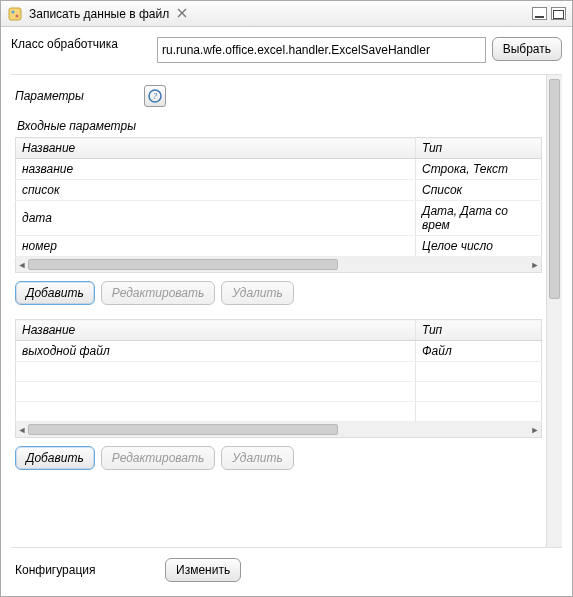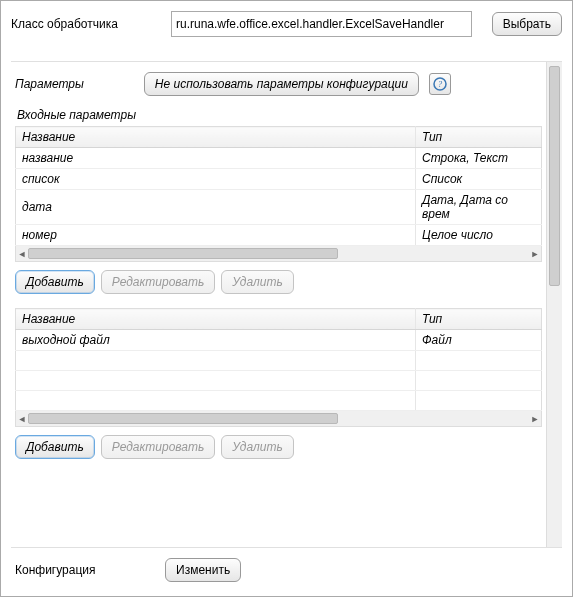--- a/index.html
+++ b/index.html
@@ -7,21 +7,21 @@
   .window { width: 573px; height: 597px; border: 1px solid #aaa; background: #fff; display: flex; flex-direction: column; }
   .titlebar { height: 26px; background: linear-gradient(#fdfdfd,#ececec); border-bottom: 1px solid #ccc; display: flex; align-items: center; padding: 0 6px; }
   .title-icon { width: 16px; height: 16px; margin-right: 6px; }
   .title-text { flex: 0 0 auto; }
   .tab-close { margin-left: 8px; color: #666; cursor: pointer; font-size: 12px; }
   .title-spacer { flex: 1; }
   .title-ctrl { width: 15px; height: 13px; margin-left: 4px; border: 1px solid #888; background: #fff; cursor: pointer; display:inline-block; }
   .title-ctrl.min::after { content:""; display:block; width:9px; height:0; border-top:2px solid #444; margin:8px auto 0; }
   .title-ctrl.max::after { content:""; display:block; width:9px; height:7px; border:1px solid #444; margin:2px auto 0; }
   .content { flex:1; display:flex; flex-direction:column; padding: 10px 10px 0 10px; overflow:hidden; }
-  .row { display:flex; align-items:center; margin-bottom: 24px; gap:20px; }
+  .row { display:flex; align-items:flex-start; margin-bottom: 11px; gap:6px; }
   .handler-label { flex: 0 0 140px; }
   .handler-input { flex:1; height:22px; border:1px solid #aaa; padding: 12px 4px; background:#fff; font: inherit; }
   .btn { height:24px; padding:1px 10px; background:linear-gradient(#fdfdfd,#e6e6e6); border:1px solid #999; border-radius:6px; cursor:pointer; font: inherit; }
   .btn.primary { border-color:#6aa9e0; box-shadow: 0 0 0 1px rgba(80,150,220,.25) inset; }
   .btn:disabled, .btn.disabled { color:#9a9a9a; background:linear-gradient(#fafafa,#efefef); border-color:#c4c4c4; cursor:default; }
   .scroll-region { flex:1; display:flex; overflow:hidden; border-top:1px solid #e0e0e0;font-style:italic; }
   .scroll-inner { flex:1; overflow:hidden; padding: 10px 4px 10px 4px; }
   .vscroll { width:16px; background:#f0f0f0; border-left:1px solid #ddd; position:relative; }
   .vscroll .thumb { position:absolute; left:2px; right:2px; top:4px; height:220px; background:#cfcfcf; border:1px solid #b8b8b8; border-radius:2px; }
   .params-row { display:flex; align-items:center; gap:10px; margin-bottom:12px; }
@@ -41,36 +41,53 @@
   .hscroll .arrow { position:absolute; top:2px; bottom:2px; width:12px; color:#666; display:flex; align-items:center; justify-content:center; font-size:9px;}
   .hscroll .arrow.left{left:0;} .hscroll .arrow.right{right:0;}
   .btn-row { display:flex; gap:6px; margin-bottom:14px; }
   .config-row { display:flex; align-items:center; gap:10px; padding:10px 4px 14px 4px; border-top:1px solid #e0e0e0; }
   .empty-row td { height:20px; }
 </style>
 </head>
 <body>
 
 <div class="window">
+  <div class="titlebar">
+    <span class="title-icon">
+      <svg width="16" height="16" viewBox="0 0 16 16">
+        <rect x="2" y="2" width="12" height="12" rx="2" fill="#f5d47a" stroke="#c9a437"></rect>
+        <circle cx="6" cy="6" r="1.5" fill="#5a9fd4"></circle>
+        <circle cx="10" cy="10" r="1.5" fill="#d46a5a"></circle>
+      </svg>
+    </span>
+    <span class="title-text">Записать данные в файл</span>
+    <span class="tab-close">
+      <svg width="10" height="10" viewBox="0 0 10 10">
+          <path d="M1 1 L9 9 M9 1 L1 9" stroke="#777" stroke-width="1.4"></path>
+        </svg>
+    </span>
+    <span class="title-spacer"></span>
+    <span class="title-ctrl min"></span>
+    <span class="title-ctrl max"></span>
+  </div>
 
   <div class="content">
 
     <div class="row">
       <div class="handler-label">Класс обработчика</div>
       <input class="handler-input" value="ru.runa.wfe.office.excel.handler.ExcelSaveHandler" style="">
       <button class="btn">Выбрать</button>
     </div>
 
     <div class="scroll-region">
       <div class="scroll-inner">
 
         <div class="params-row">
           <div class="params-label">Параметры</div>
           <div class="params-spacer"></div>
-          <button class="btn">Не использовать параметры конфигурации</button>
           <div class="help">
             <svg width="14" height="14" viewBox="0 0 14 14">
                 <circle cx="7" cy="7" r="6" fill="none" stroke="#3b78b5" stroke-width="1.5"></circle>
                 <text x="7" y="10" text-anchor="middle" font-size="9" fill="#3b78b5" font-family="Tahoma">?</text>
               </svg>
           </div>
         </div>
 
         <div class="section-title">Входные параметры</div>
         <table class="table">

